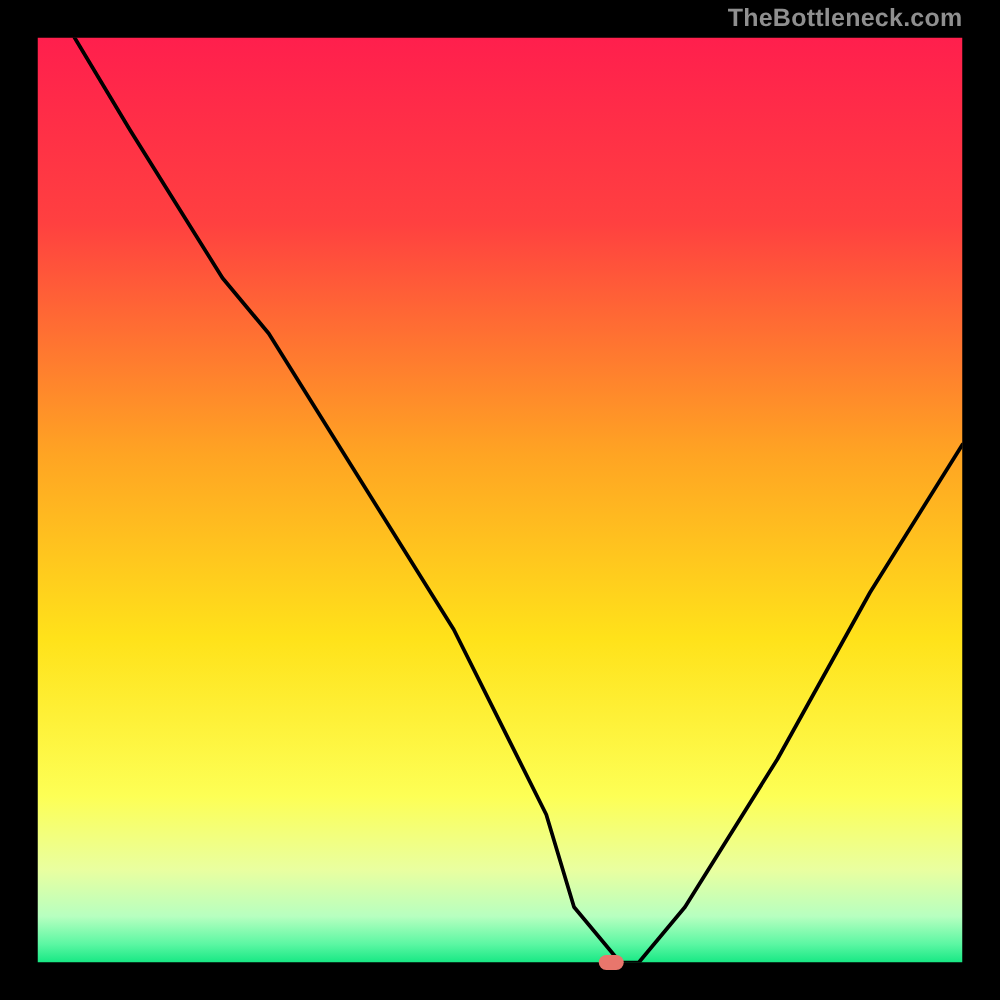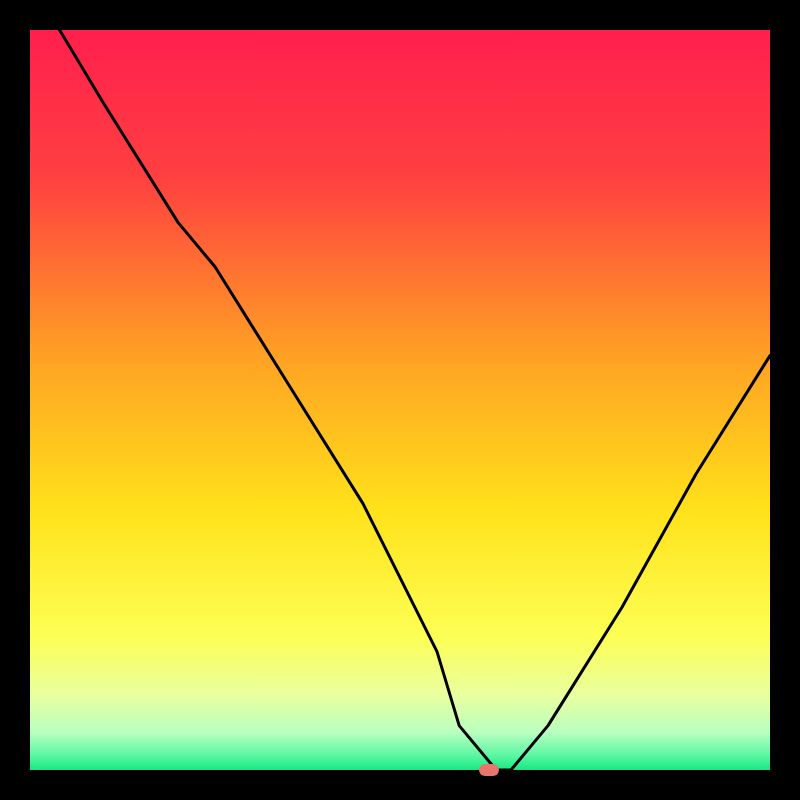--- a/index.html
+++ b/index.html
@@ -56,20 +56,21 @@
     font-weight: 600;
     color: #8f8f8f;
     letter-spacing: 0.2px;
   }
 </style>
 </head>
 <body>
 
 <div class="frame">
 
+  <div class="watermark">TheBottleneck.com</div>
 
   <div class="plot-area">
 
     <svg class="gradient" viewBox="0 0 100 100" preserveAspectRatio="none">
       <defs>
         <linearGradient id="bg-grad" x1="0" y1="0" x2="0" y2="1">
             <stop offset="0%" stop-color="#ff1f4d"></stop>
             <stop offset="20%" stop-color="#ff4040"></stop>
             <stop offset="45%" stop-color="#ffa423"></stop>
             <stop offset="65%" stop-color="#ffe21a"></stop>

